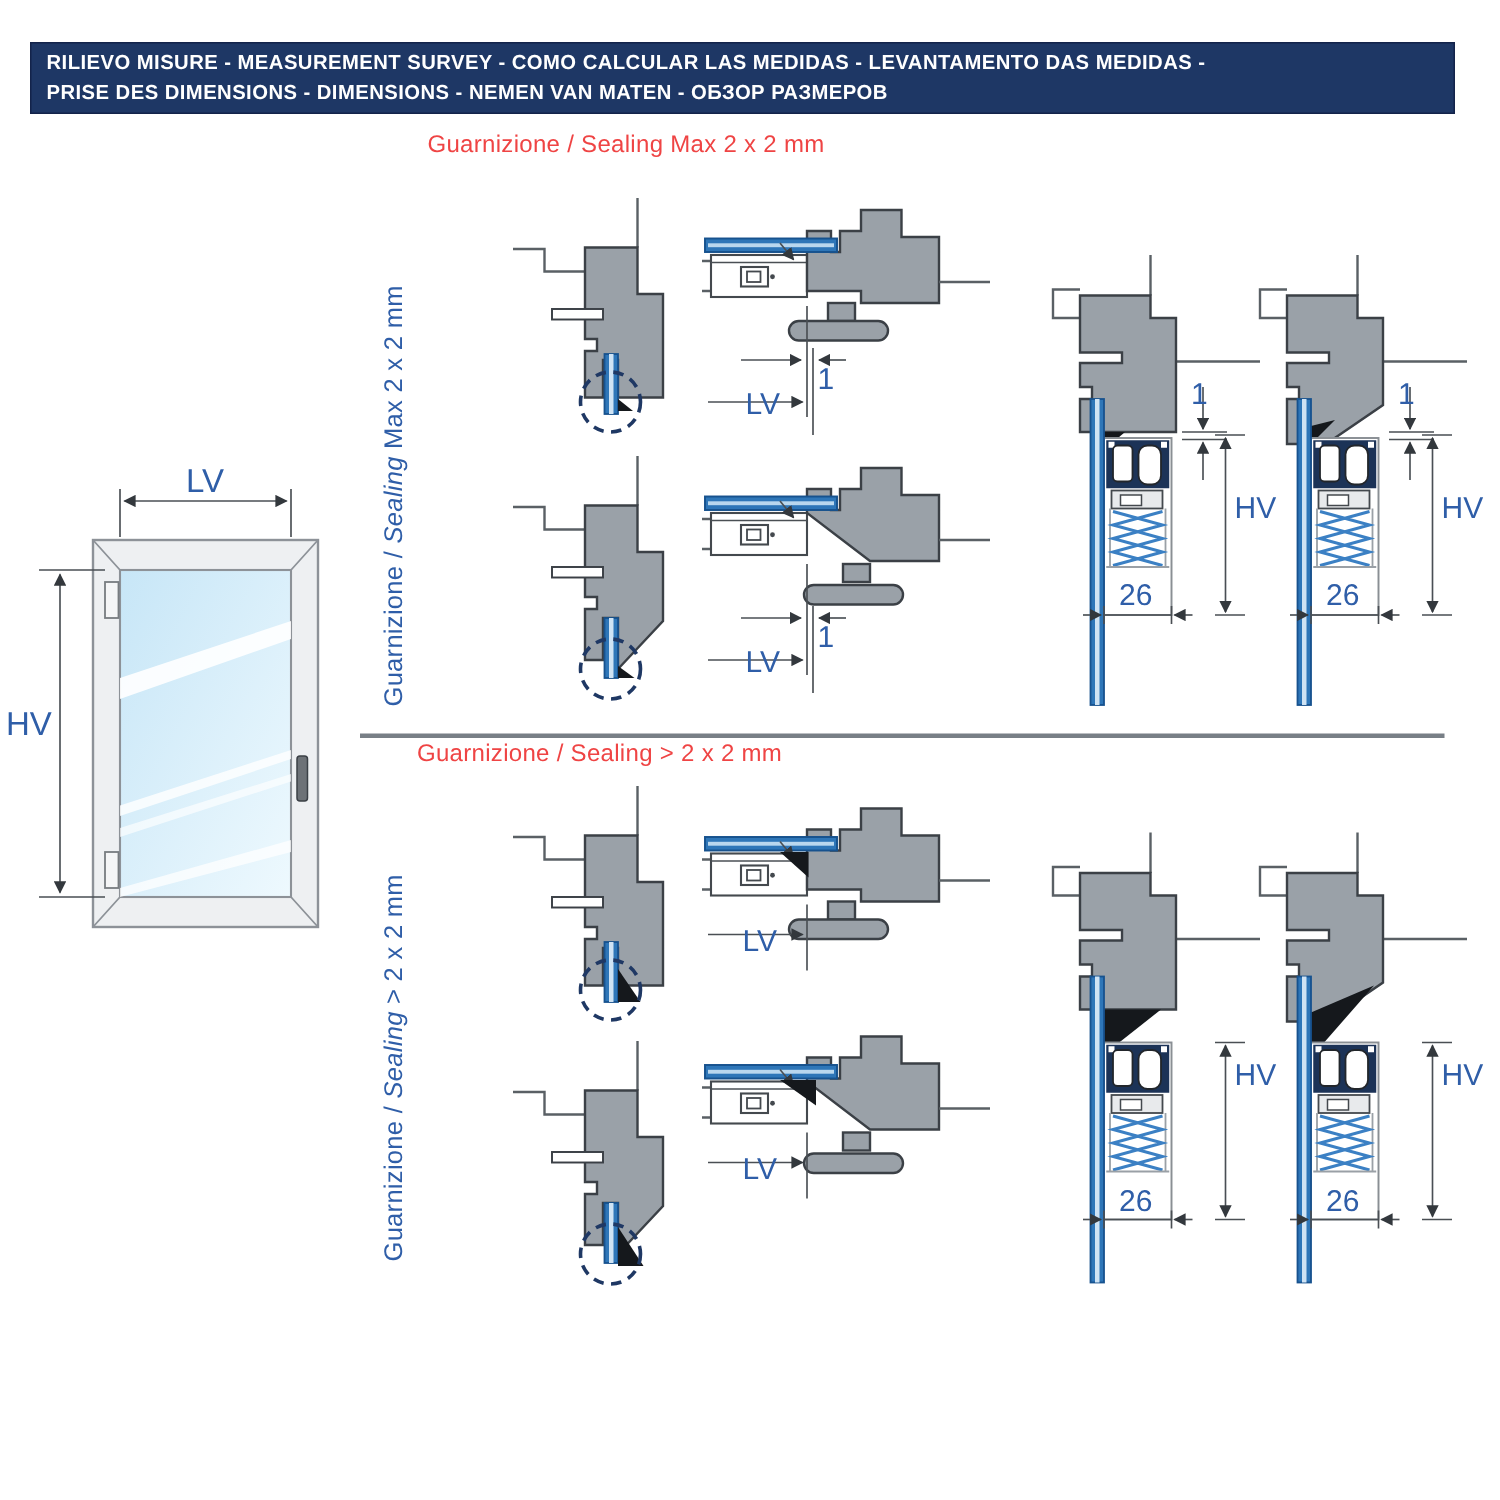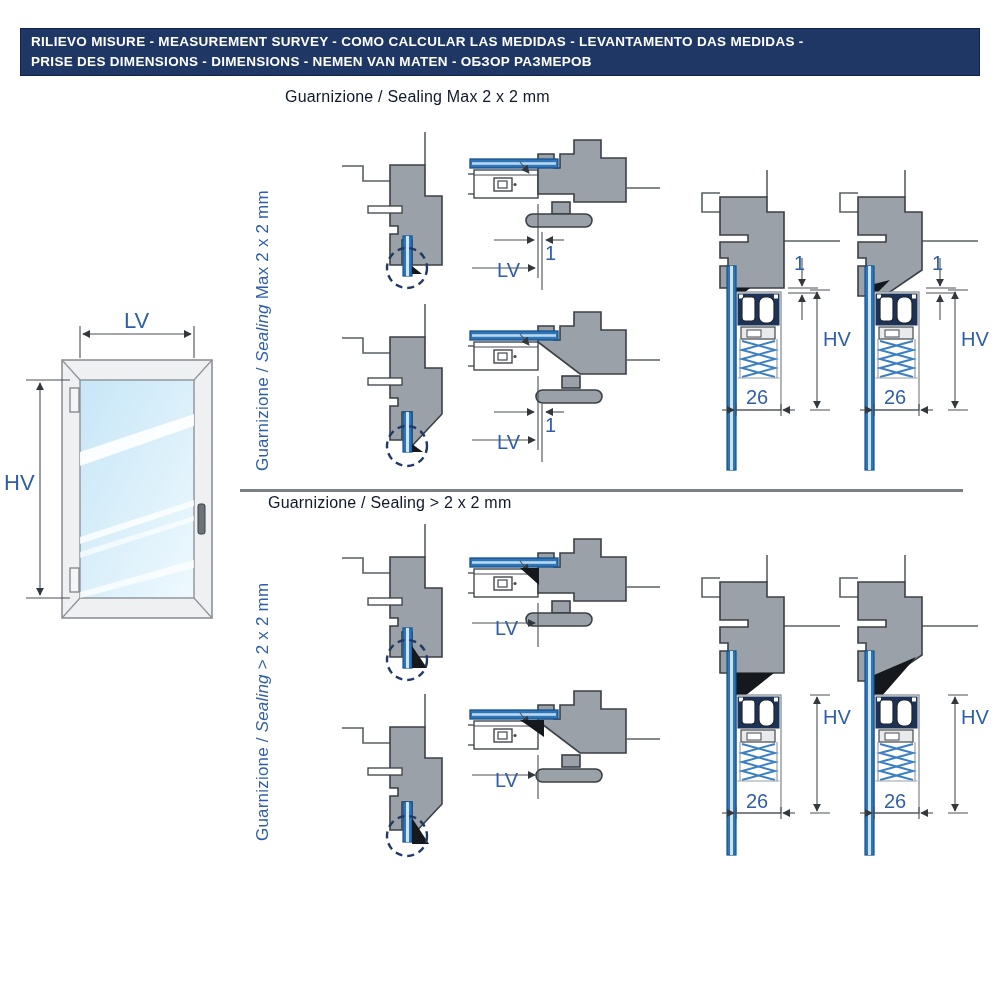--- a/index.html
+++ b/index.html
@@ -1,22 +1,22 @@
 <!DOCTYPE html>
 <html><head>
 <meta charset="utf-8">
 <style>
   html,body{margin:0;padding:0;background:#fff;}
   #page{position:relative;width:1000px;height:1000px;background:#fff;overflow:hidden;
         font-family:"Liberation Sans",sans-serif;}
   .abs{position:absolute;}
   .hdr{position:absolute;left:20px;top:28px;width:938px;background:#1e3765;
        border:1px solid #13234a;color:#fff;font-size:13.5px;font-weight:600;
-       letter-spacing:.3px;line-height:19.5px;padding:3px 10px 4px 10px;}
-  .sec-title{position:absolute;font-size:16px;color:#0f172a;letter-spacing:.2px;white-space:nowrap;}
+       letter-spacing:.3px;line-height:19.5px;padding:3px 0 4px 10px;}
+  .sec-title{position:absolute;font-size:16px;color:#ef4444;letter-spacing:.2px;white-space:nowrap;}
   .vlabel{position:absolute;color:#2f5ea8;font-size:17px;white-space:nowrap;
           transform:rotate(-90deg);transform-origin:left top;letter-spacing:.2px;}
   .vlabel .it{font-style:italic;}
   .dimlbl{position:absolute;color:#2f5ea8;font-size:20px;white-space:nowrap;}
   .dimlbl.big{font-size:22px;}
   .divider{position:absolute;left:240px;top:489px;width:723px;height:3px;background:#787f86;}
   svg{display:block;overflow:visible;}
   .gray{fill:#9aa1a8;stroke:#3b4046;stroke-width:1.6;}
   .thin{stroke:#5a6065;stroke-width:1.6;fill:none;}
   .dim{stroke:#4a4f54;stroke-width:1.1;fill:none;}
@@ -126,21 +126,21 @@
     </defs>
   </svg>
 
   <div class="hdr">
     <div>RILIEVO MISURE - MEASUREMENT SURVEY - COMO CALCULAR LAS MEDIDAS - LEVANTAMENTO DAS MEDIDAS -</div>
     <div>PRISE DES DIMENSIONS - DIMENSIONS - NEMEN VAN MATEN - ОБЗОР РАЗМЕРОВ</div>
   </div>
 
   <div class="sec-title" style="left:285px;top:88px">Guarnizione / Sealing Max 2 x 2 mm</div>
   <div class="divider"></div>
-  <div class="sec-title" style="left:268px;top:494px">Guarnizione / Sealing &gt; 2 x 2 mm</div>
+  <div class="sec-title" style="left:278px;top:494px">Guarnizione / Sealing &gt; 2 x 2 mm</div>
 
   <div class="vlabel" style="left:253px;top:471px"><span>Guarnizione / </span><span class="it">Sealing</span><span> Max 2 x 2 mm</span></div>
   <div class="vlabel" style="left:253px;top:841px"><span>Guarnizione / </span><span class="it">Sealing</span><span> &gt; 2 x 2 mm</span></div>
 
   <svg class="abs" style="left:12px;top:300px" width="220" height="345" viewBox="0 0 220 345">
     <path class="dim" d="M68,26 V58 M182,26 V58"></path>
     <path class="dimAB" d="M71,34 H179"></path>
     <rect x="50" y="60" width="150" height="258" fill="#eef0f2" stroke="#8d9298" stroke-width="1.6"></rect>
     <path d="M50,60 L68,80 M200,60 L182,80 M50,318 L68,298 M200,318 L182,298" stroke="#8d9298" stroke-width="1.2" fill="none"></path>
     <rect x="68" y="80" width="114" height="218" fill="url(#gl)" stroke="#8d9298" stroke-width="1.4"></rect>

